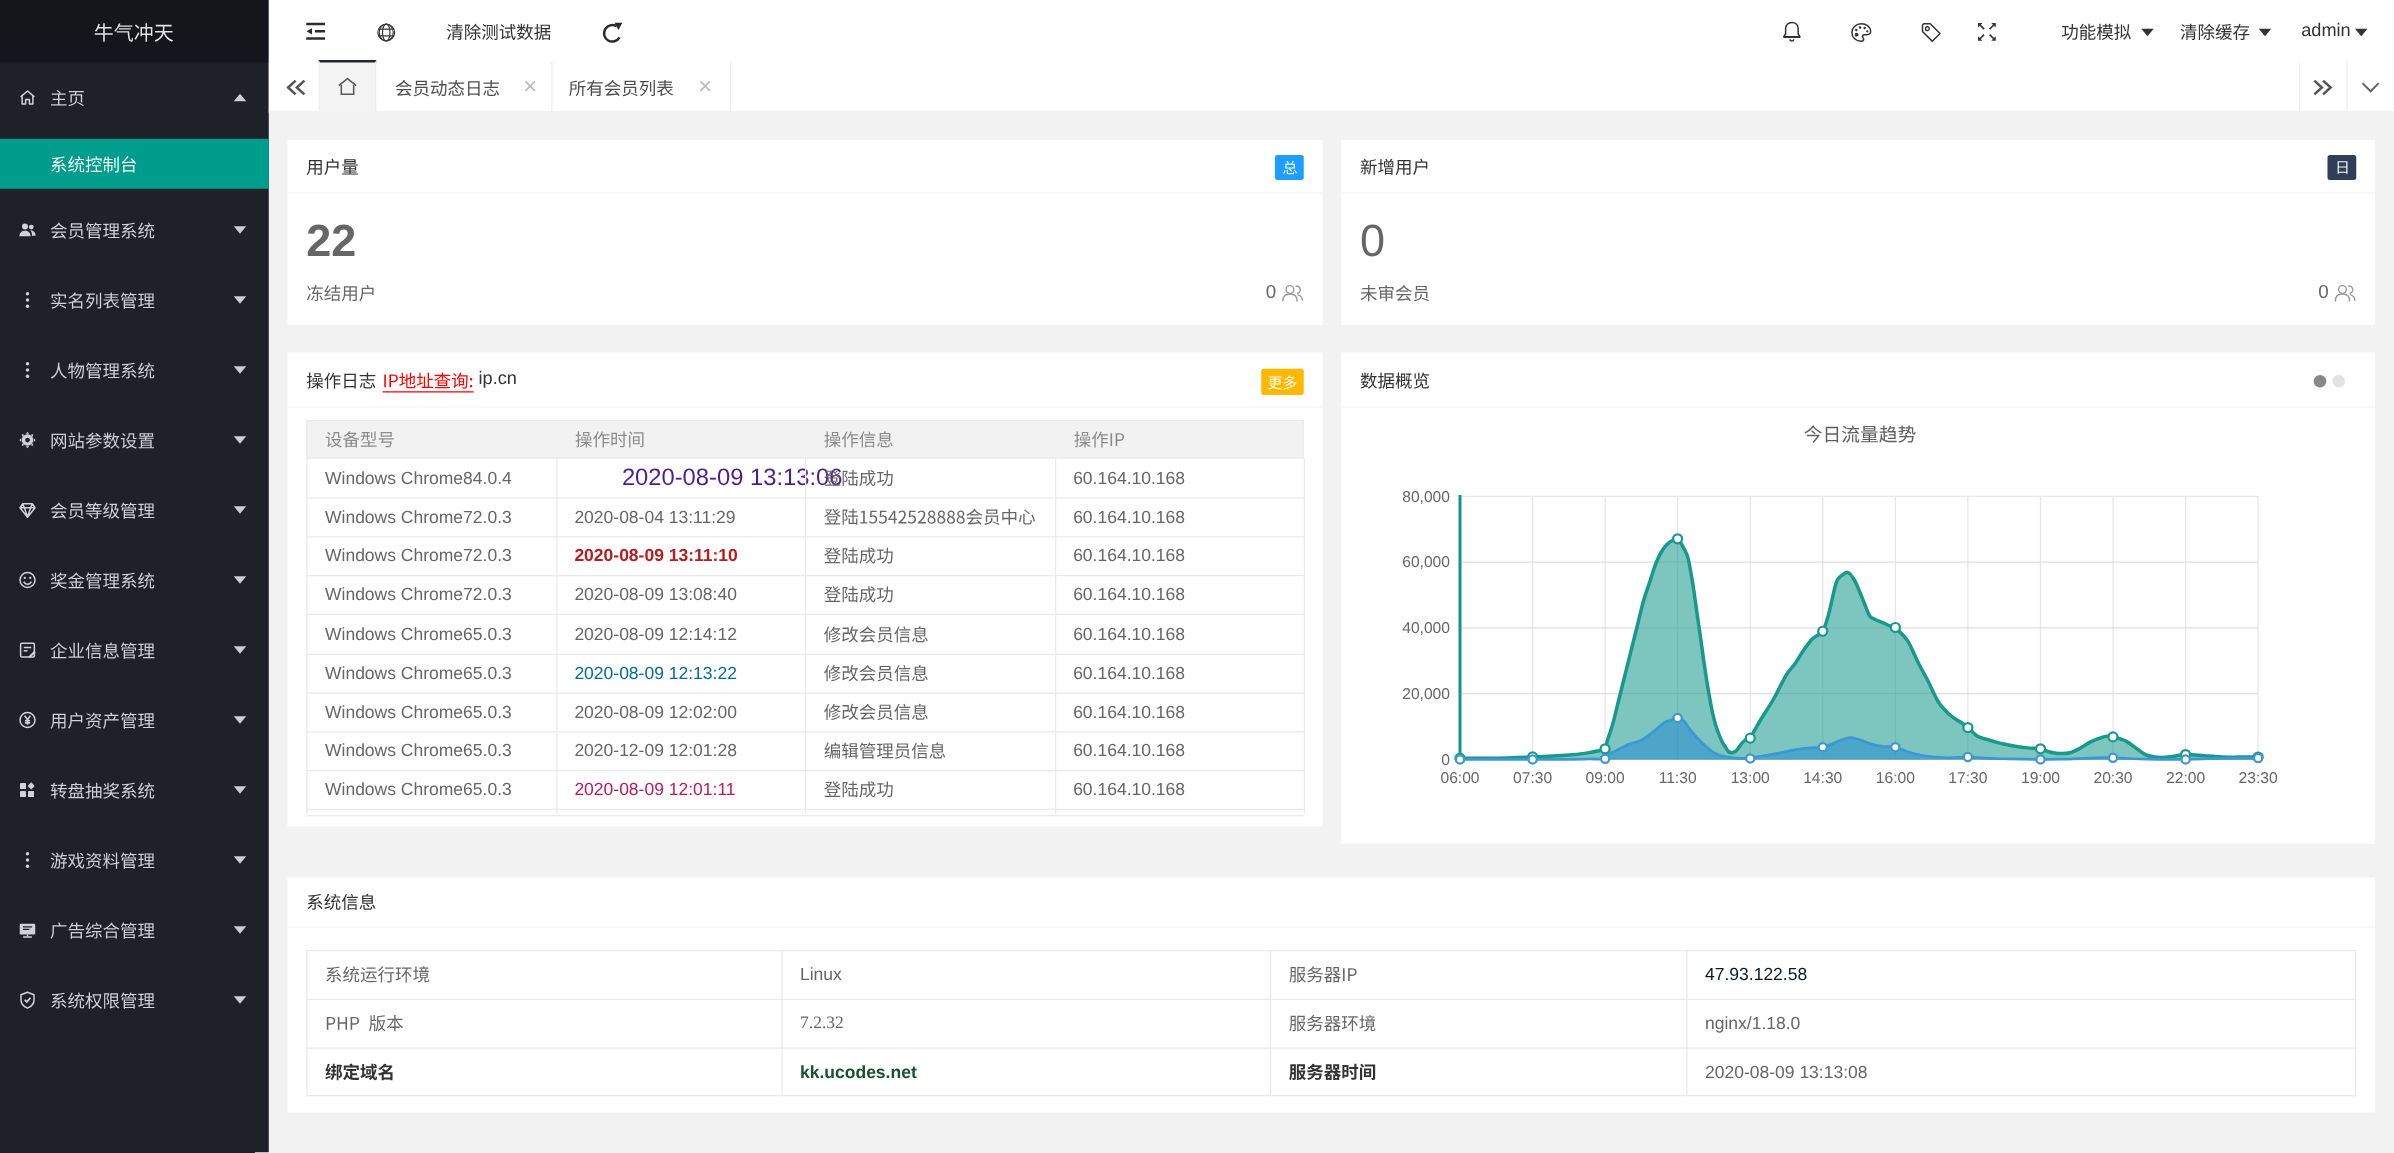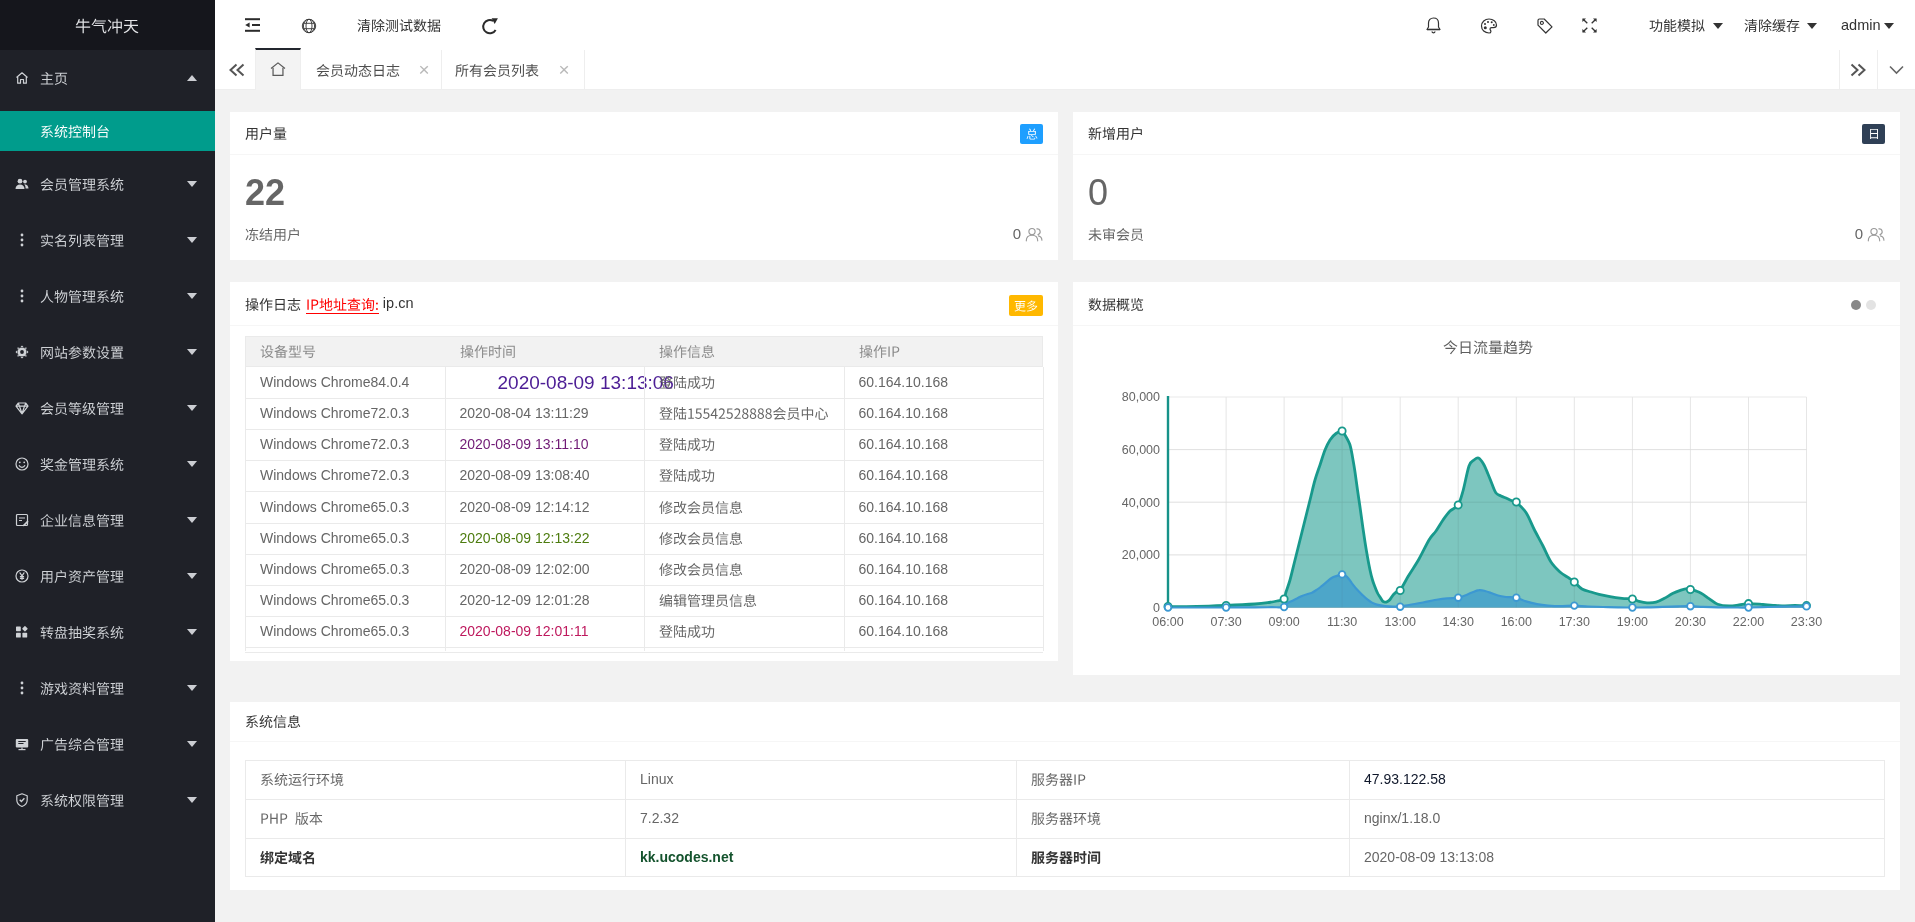--- a/index.html
+++ b/index.html
@@ -650,21 +650,21 @@
       <use href="#q99" x="7550"></use>
       <use href="#q6" x="8105"></use>
       <use href="#q7" x="9105"></use>
       <use href="#q100" x="10105"></use>
       <use href="#q101" x="11105"></use>
     </g>
   </svg>
 <div style="position:absolute;left:858.5px;top:402.9px;font-size:14px;color:#666;font-weight:400;line-height:21px;white-space:nowrap;">60.164.10.168</div>
 <div style="position:absolute;left:245px;top:429px;width:798px;height:1px;background:#eaeaea"></div>
 <div style="position:absolute;left:260px;top:434.1px;font-size:14px;color:#666;font-weight:400;line-height:21px;white-space:nowrap;">Windows Chrome72.0.3</div>
-<div style="position:absolute;left:459.5px;top:434.1px;font-size:14px;color:#701a75;font-weight:400;line-height:21px;white-space:nowrap;">2020-08-09 13:11:10</div>
+<div style="position:absolute;left:459.5px;top:434.1px;font-size:14px;color:#b91c1c;font-weight:700;line-height:21px;white-space:nowrap;">2020-08-09 13:11:10</div>
 <svg style="position:absolute;left:659.0px;top:434.1px;overflow:visible" width="56.0" height="21.0">
     <g transform="translate(0,15.76) scale(0.01400)" fill="#666">
       <use href="#q92" x="0"></use>
       <use href="#q93" x="1000"></use>
       <use href="#q94" x="2000"></use>
       <use href="#q56" x="3000"></use>
     </g>
   </svg>
 <div style="position:absolute;left:858.5px;top:434.1px;font-size:14px;color:#666;font-weight:400;line-height:21px;white-space:nowrap;">60.164.10.168</div>
 <div style="position:absolute;left:245px;top:460.2px;width:798px;height:1px;background:#eaeaea"></div>
@@ -688,21 +688,21 @@
       <use href="#q103" x="1000"></use>
       <use href="#q6" x="2000"></use>
       <use href="#q7" x="3000"></use>
       <use href="#q30" x="4000"></use>
       <use href="#q31" x="5000"></use>
     </g>
   </svg>
 <div style="position:absolute;left:858.5px;top:496.5px;font-size:14px;color:#666;font-weight:400;line-height:21px;white-space:nowrap;">60.164.10.168</div>
 <div style="position:absolute;left:245px;top:522.6px;width:798px;height:1px;background:#eaeaea"></div>
 <div style="position:absolute;left:260px;top:527.7px;font-size:14px;color:#666;font-weight:400;line-height:21px;white-space:nowrap;">Windows Chrome65.0.3</div>
-<div style="position:absolute;left:459.5px;top:527.7px;font-size:14px;color:#4d7c0f;font-weight:400;line-height:21px;white-space:nowrap;">2020-08-09 12:13:22</div>
+<div style="position:absolute;left:459.5px;top:527.7px;font-size:14px;color:#0369a1;font-weight:400;line-height:21px;white-space:nowrap;">2020-08-09 12:13:22</div>
 <svg style="position:absolute;left:659.0px;top:527.7px;overflow:visible" width="84.0" height="21.0">
     <g transform="translate(0,15.86) scale(0.01400)" fill="#666">
       <use href="#q102" x="0"></use>
       <use href="#q103" x="1000"></use>
       <use href="#q6" x="2000"></use>
       <use href="#q7" x="3000"></use>
       <use href="#q30" x="4000"></use>
       <use href="#q31" x="5000"></use>
     </g>
   </svg>
@@ -896,21 +896,21 @@
 <div style="position:absolute;left:1364px;top:769px;font-size:14px;color:#0f172a;font-weight:400;line-height:21px;white-space:nowrap;">47.93.122.58</div>
 <svg style="position:absolute;left:260.0px;top:808.0px;overflow:visible" width="62.9" height="21.0">
     <g transform="translate(0,15.80) scale(0.01400)" fill="#666">
       <use href="#q79" x="0"></use>
       <use href="#q119" x="633"></use>
       <use href="#q79" x="1361"></use>
       <use href="#q120" x="2494"></use>
       <use href="#q121" x="3494"></use>
     </g>
   </svg>
-<div style="position:absolute;left:640px;top:808px;font-size:14px;color:#666;font-weight:400;line-height:21px;white-space:nowrap;">7.2.32</div>
+<div style="position:absolute;left:640px;top:808px;font-size:14px;color:#666;font-weight:400;line-height:21px;white-space:nowrap;font-family:Liberation Serif, serif;">7.2.32</div>
 <svg style="position:absolute;left:1031.0px;top:808.0px;overflow:visible" width="70.0" height="21.0">
     <g transform="translate(0,15.84) scale(0.01400)" fill="#666">
       <use href="#q116" x="0"></use>
       <use href="#q117" x="1000"></use>
       <use href="#q118" x="2000"></use>
       <use href="#q114" x="3000"></use>
       <use href="#q115" x="4000"></use>
     </g>
   </svg>
 <div style="position:absolute;left:1364px;top:808px;font-size:14px;color:#666;font-weight:400;line-height:21px;white-space:nowrap;">nginx/1.18.0</div>

